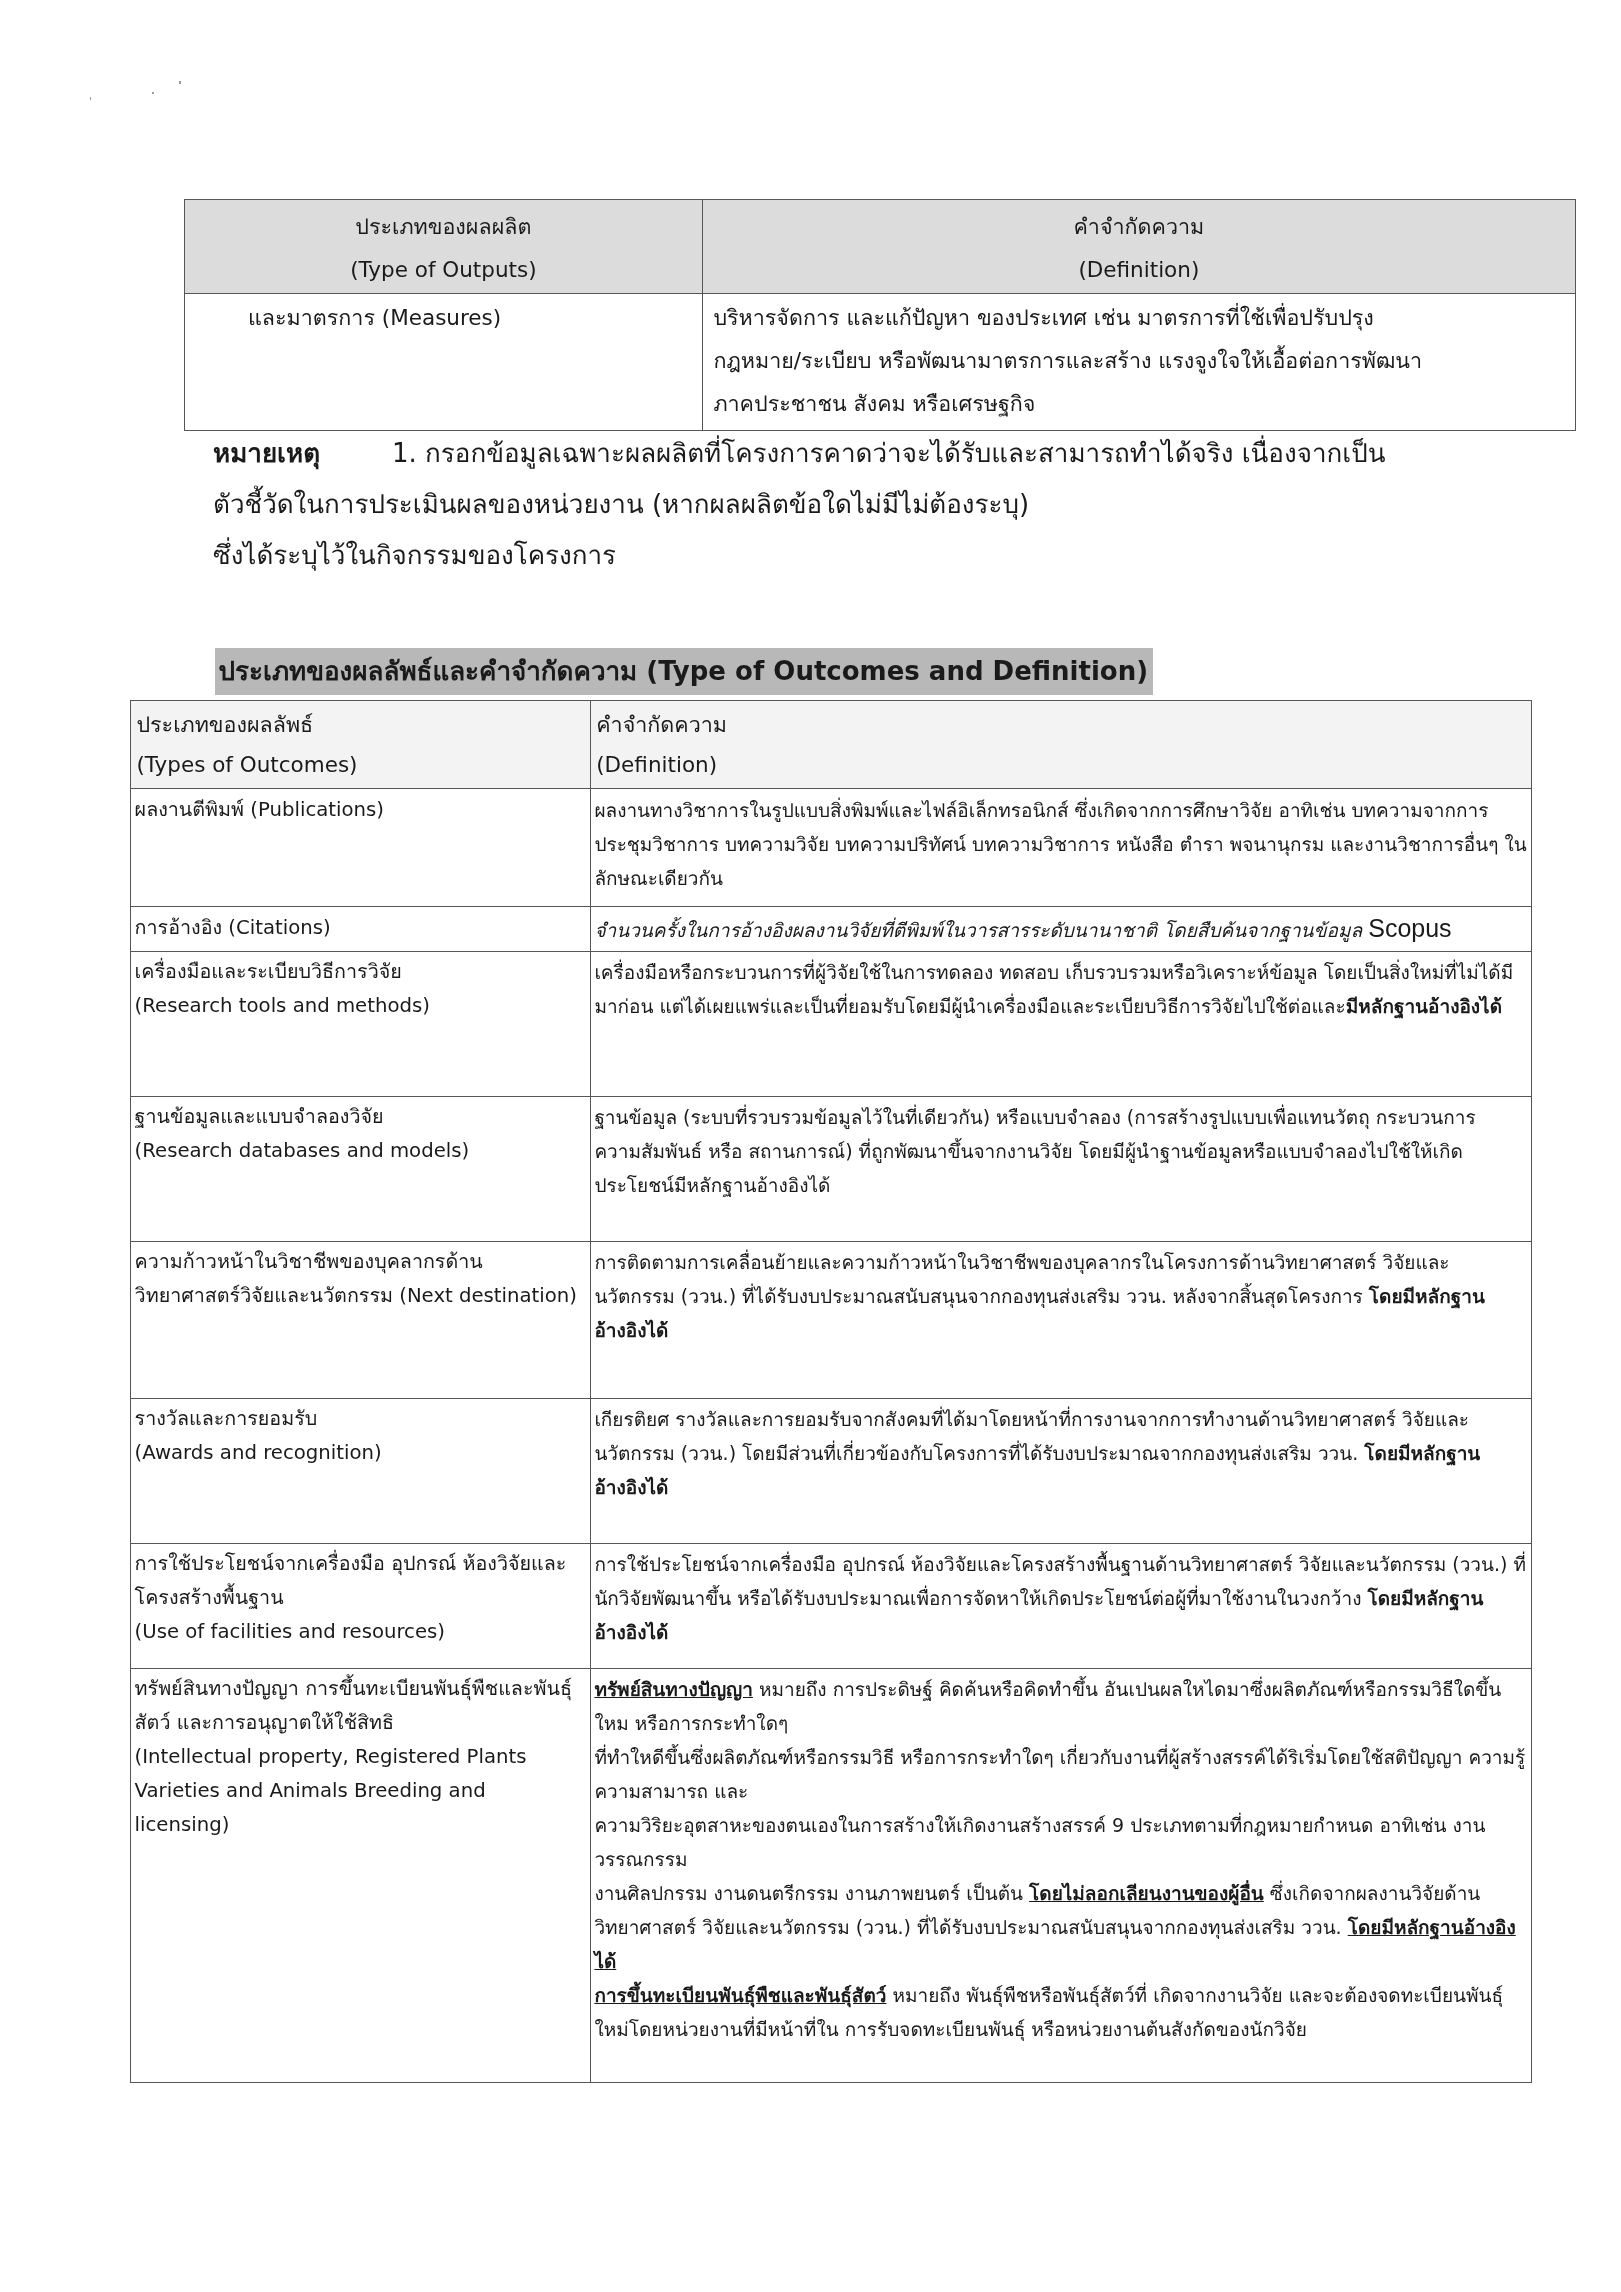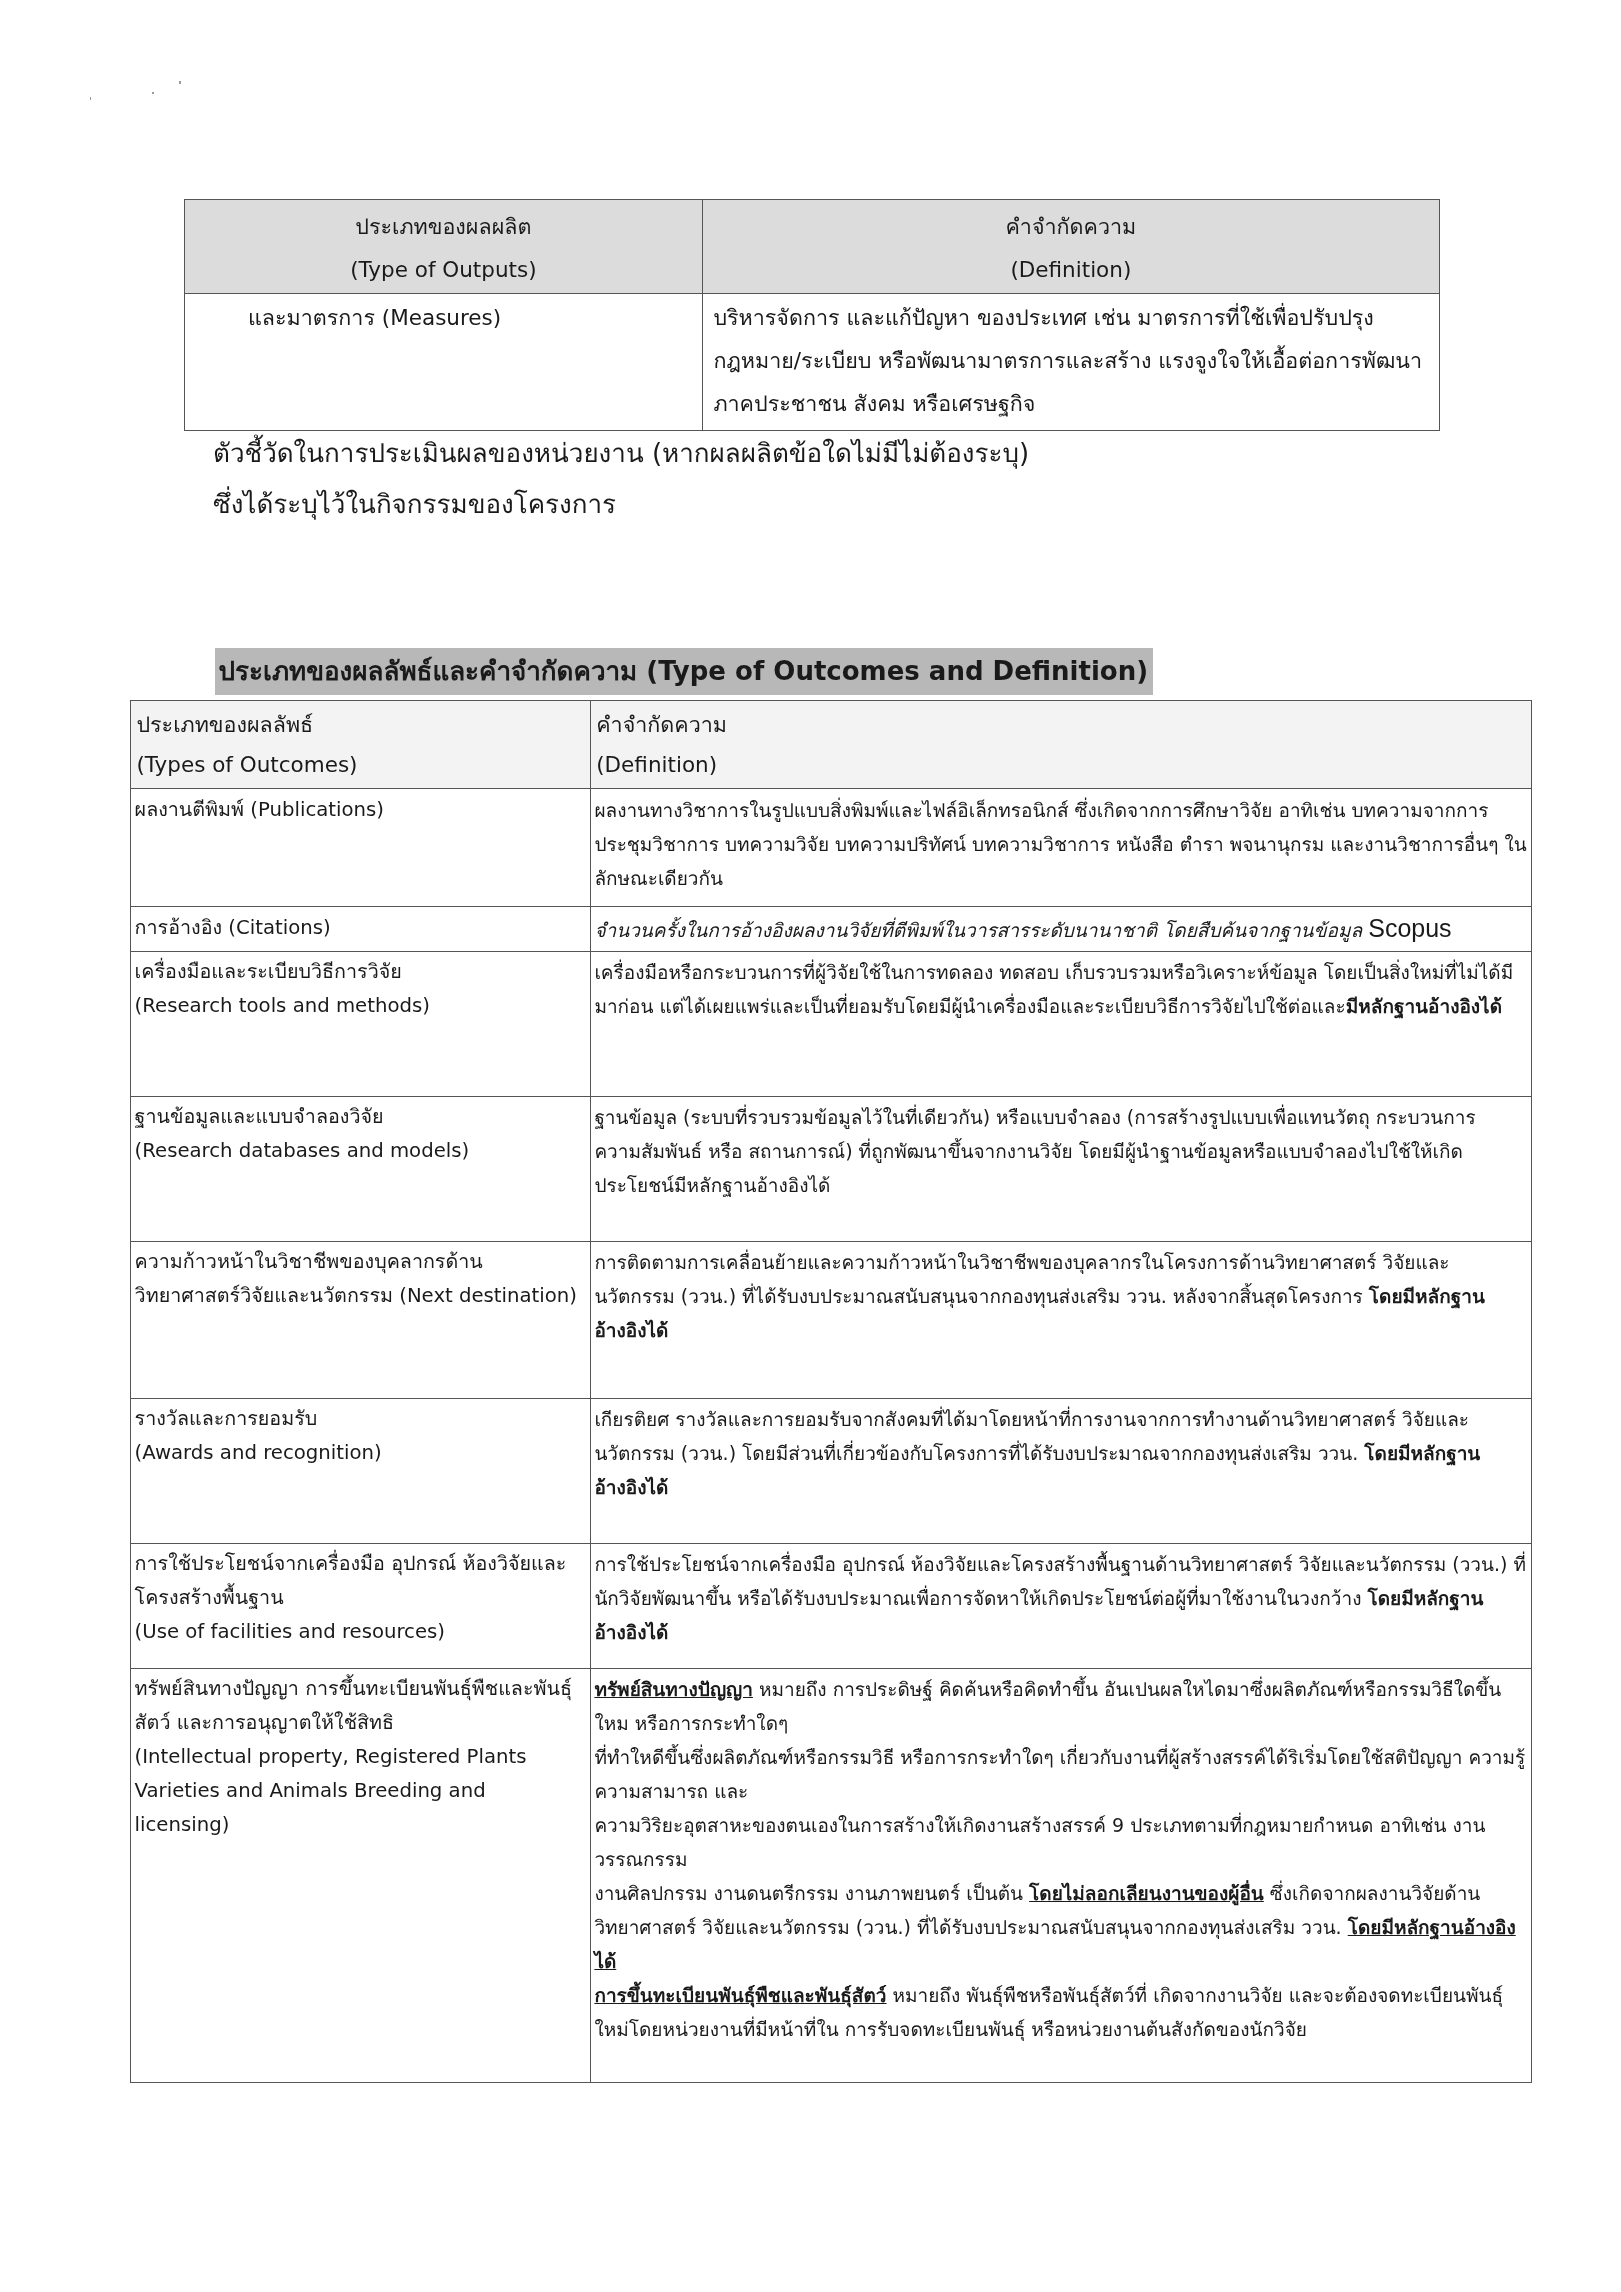--- a/index.html
+++ b/index.html
@@ -5,21 +5,21 @@
   html, body { margin: 0; padding: 0; background: #ffffff; }
   body {
     width: 1622px; height: 2293px; position: relative; overflow: hidden;
     font-family: "DejaVu Sans", "Liberation Sans", sans-serif; color: #1a1a1a;
   }
   .specks { position: absolute; left: 85px; top: 90px; width: 107px; height: 18px; }
   .speck { position: absolute; width: 1.8px; height: 2.7px; background: #999; }
 
   
   .tbl-outputs {
-    position: absolute; left: 184px; top: 199px; width: 1256px;
+    position: absolute; left: 184px; top: 199px; width: 1392px;
     border-collapse: collapse; font-size: 21.5px;
   }
   .tbl-outputs td, .tbl-outputs th {
     border: 1.8px solid #555; vertical-align: top; font-weight: normal;
   }
   .tbl-outputs th { background: #dcdcdc; text-align: center; line-height: 43px; padding: 5.4px 9px 1.8px; height: 82px; }
   .tbl-outputs td { line-height: 43px; padding: 1.8px 10.7px 5.4px; }
   .tbl-outputs .c1 { width: 443px; text-align: center; }
   .tbl-outputs td.c1 { text-align: left; padding-left: 63px; }
 
@@ -86,20 +86,23 @@
     <td>
       <span class="line">บริหารจัดการ และแก้ปัญหา ของประเทศ เช่น มาตรการที่ใช้เพื่อปรับปรุง</span>
       <span class="line">กฎหมาย/ระเบียบ หรือพัฒนามาตรการและสร้าง แรงจูงใจให้เอื้อต่อการพัฒนา</span>
       <span class="line">ภาคประชาชน สังคม หรือเศรษฐกิจ</span>
     </td>
   </tr>
 </tbody>
   </table>
 
 <div class="notes">
+  <div class="row">
+    <span class="lbl">หมายเหตุ</span><span>1. กรอกข้อมูลเฉพาะผลผลิตที่โครงการคาดว่าจะได้รับและสามารถทำได้จริง เนื่องจากเป็น</span>
+  </div>
   <div class="row">ตัวชี้วัดในการประเมินผลของหน่วยงาน (หากผลผลิตข้อใดไม่มีไม่ต้องระบุ)</div>
   <div class="row">ซึ่งได้ระบุไว้ในกิจกรรมของโครงการ</div>
 </div>
 
 <div class="section-heading">ประเภทของผลลัพธ์และคำจำกัดความ (Type of Outcomes and Definition)</div>
 
 <table class="tbl-outcomes">
   <tbody>
       <tr>
     <th class="c1">

